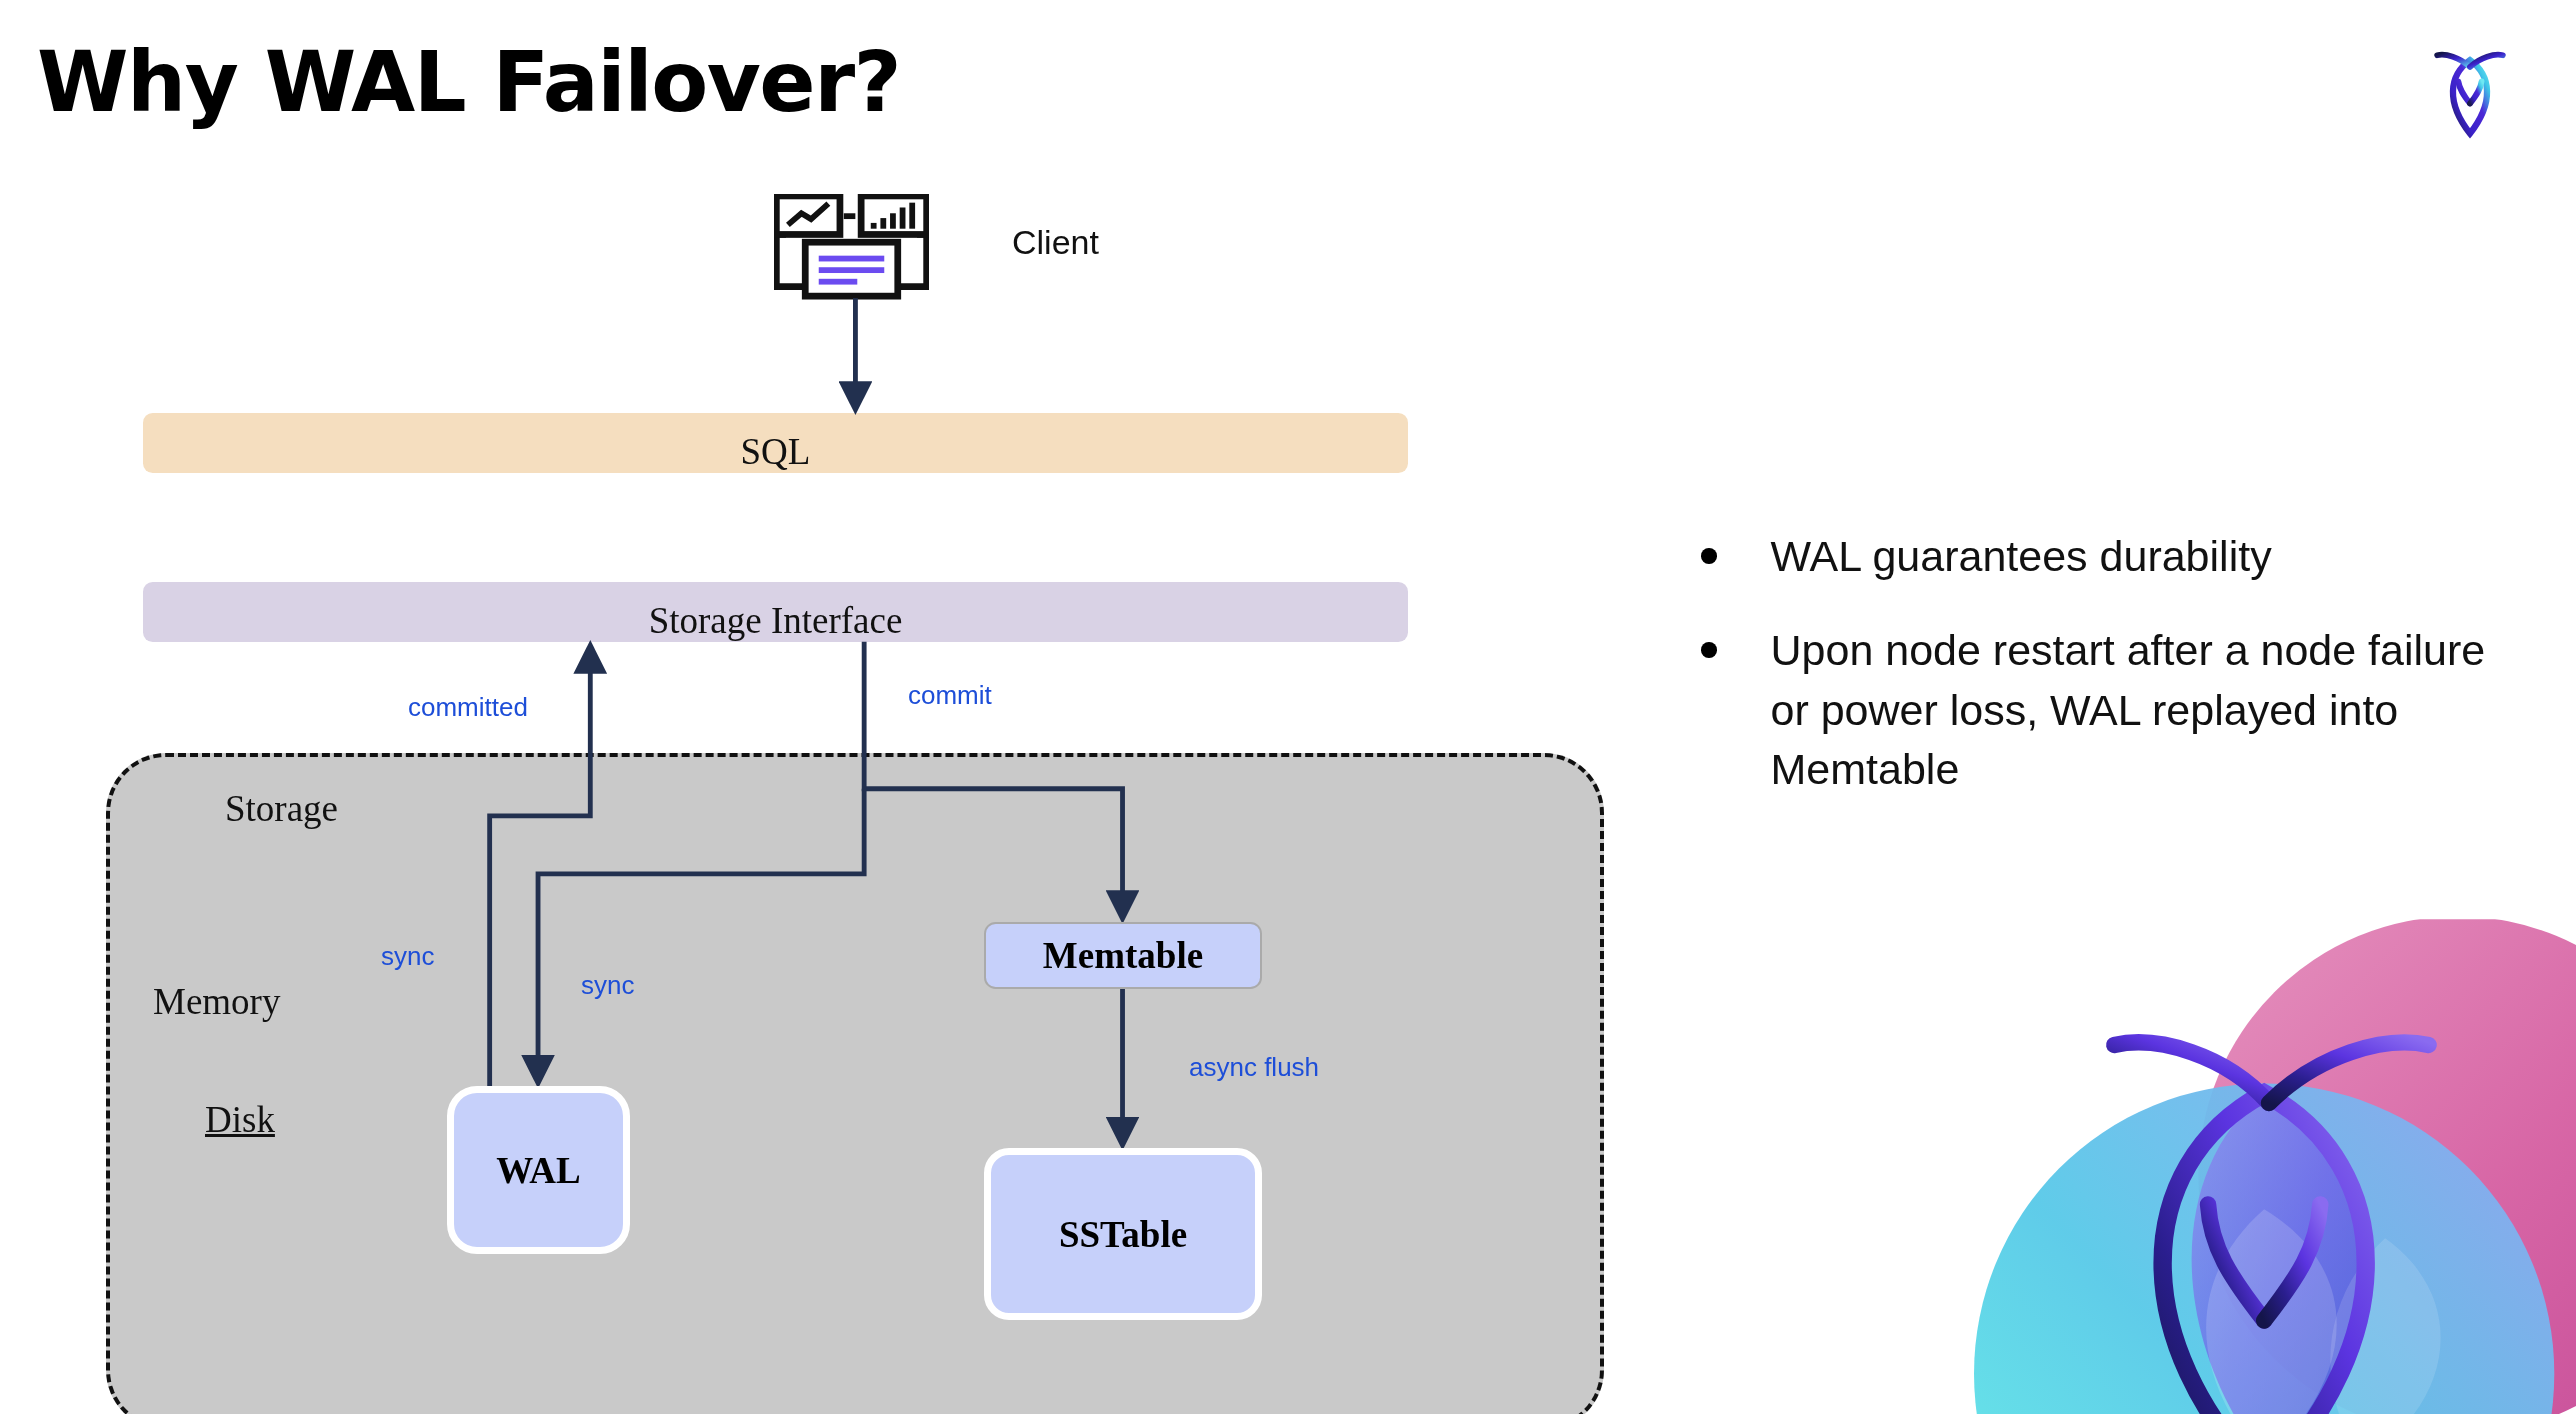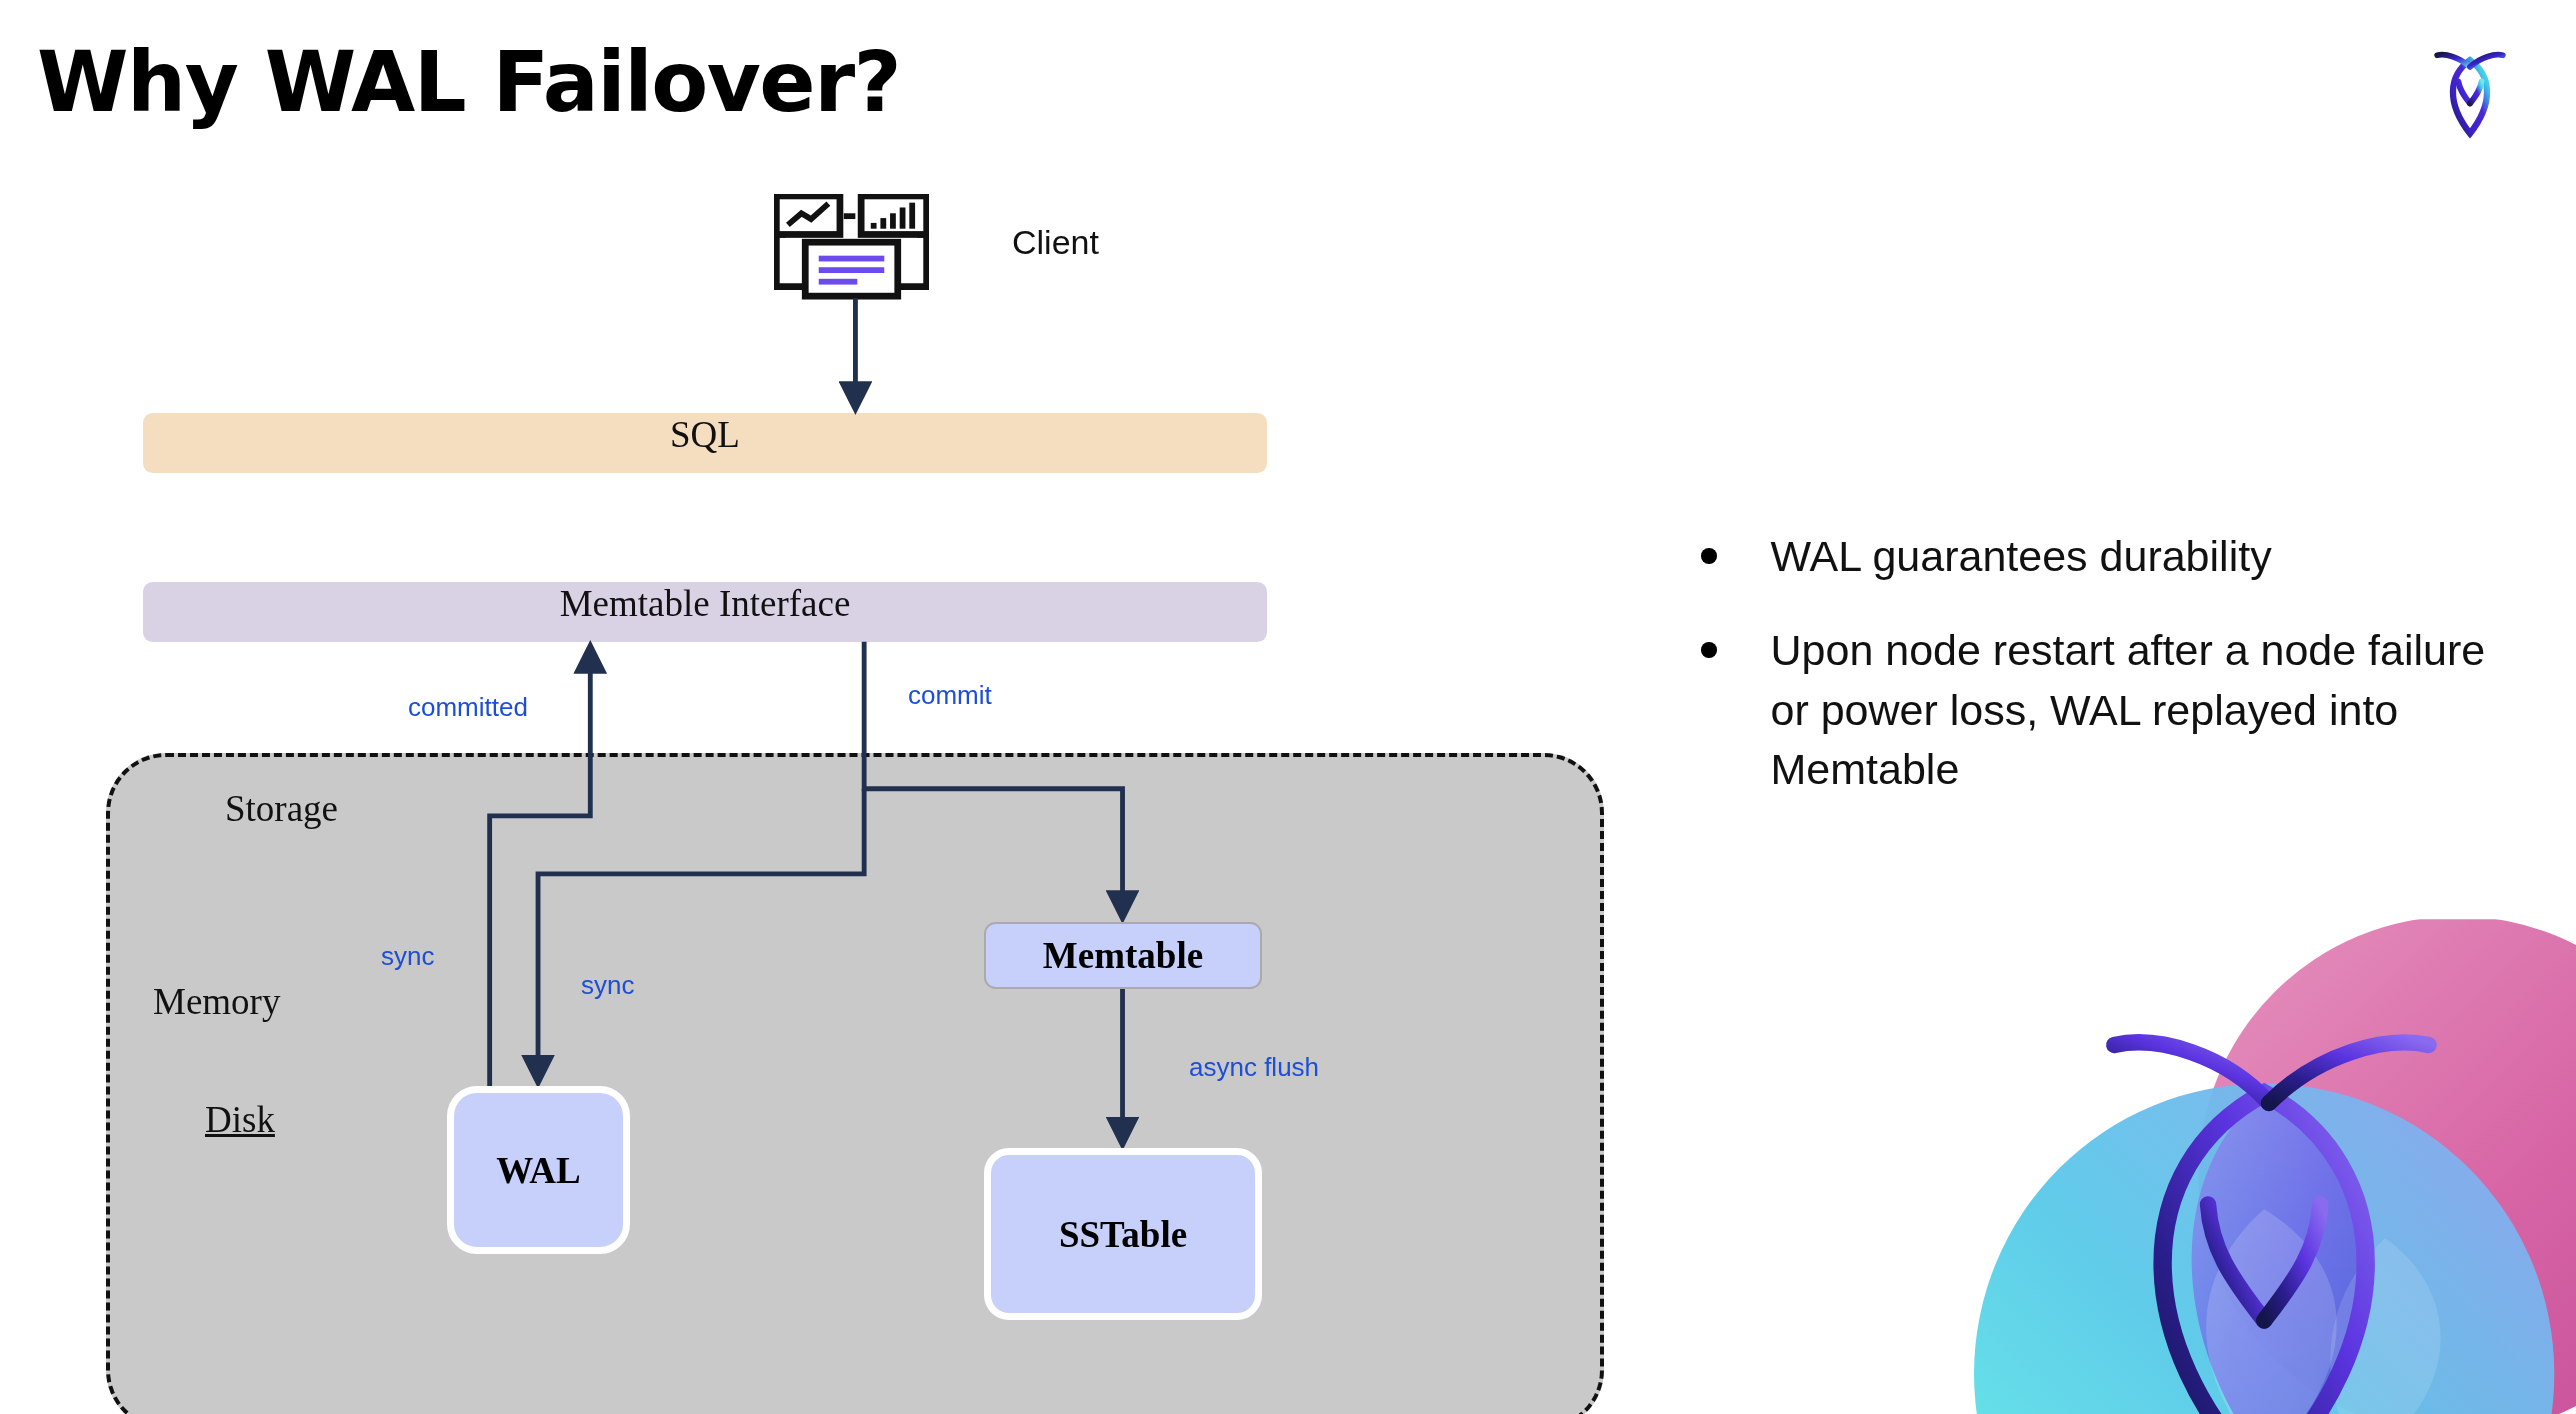--- a/index.html
+++ b/index.html
@@ -71,25 +71,25 @@
     top: 223px;
     font-size: 34px;
     color: #111111;
     white-space: nowrap;
   }
 
   
   .layer-bar {
     position: absolute;
     left: 143px;
-    width: 1124px;
+    width: 1265px;
     height: 60px;
     border-radius: 9.7px;
     display: flex;
-    align-items: flex-start;
+    align-items: flex-end;
     justify-content: center;
     font-family: "Liberation Serif", serif;
     font-size: 37px;
     color: #111111;
   }
   #bar-sql { top: 413px; background: #F5DEBF; }
   #bar-kv  { top: 502px; background: #BBDCDC; }
   #bar-si  { top: 582px; background: #D9D2E5; }
 
   
@@ -319,21 +319,21 @@
       <rect x="46" y="76" width="68" height="6" fill="#6B4BF0"></rect>
       <rect x="46" y="88" width="40" height="6" fill="#6B4BF0"></rect>
     </svg>
   </div>
   <div id="client-label">Client</div>
 
   <div class="layer-bar" id="bar-sql">
     <span>SQL</span>
   </div>
   <div class="layer-bar" id="bar-si">
-    <span>Memtable Interface</span>
+    <span>Storage Interface</span>
   </div>
 
   <div id="pebble-box">
     
   </div>
   <div id="pebble-label">Storage</div>
   <div id="memory-label">Memory</div>
   <div id="disk-label">Disk</div>
 
   <svg id="connectors" viewBox="0 0 2662 1462" width="2576" height="1415" aria-hidden="true">

